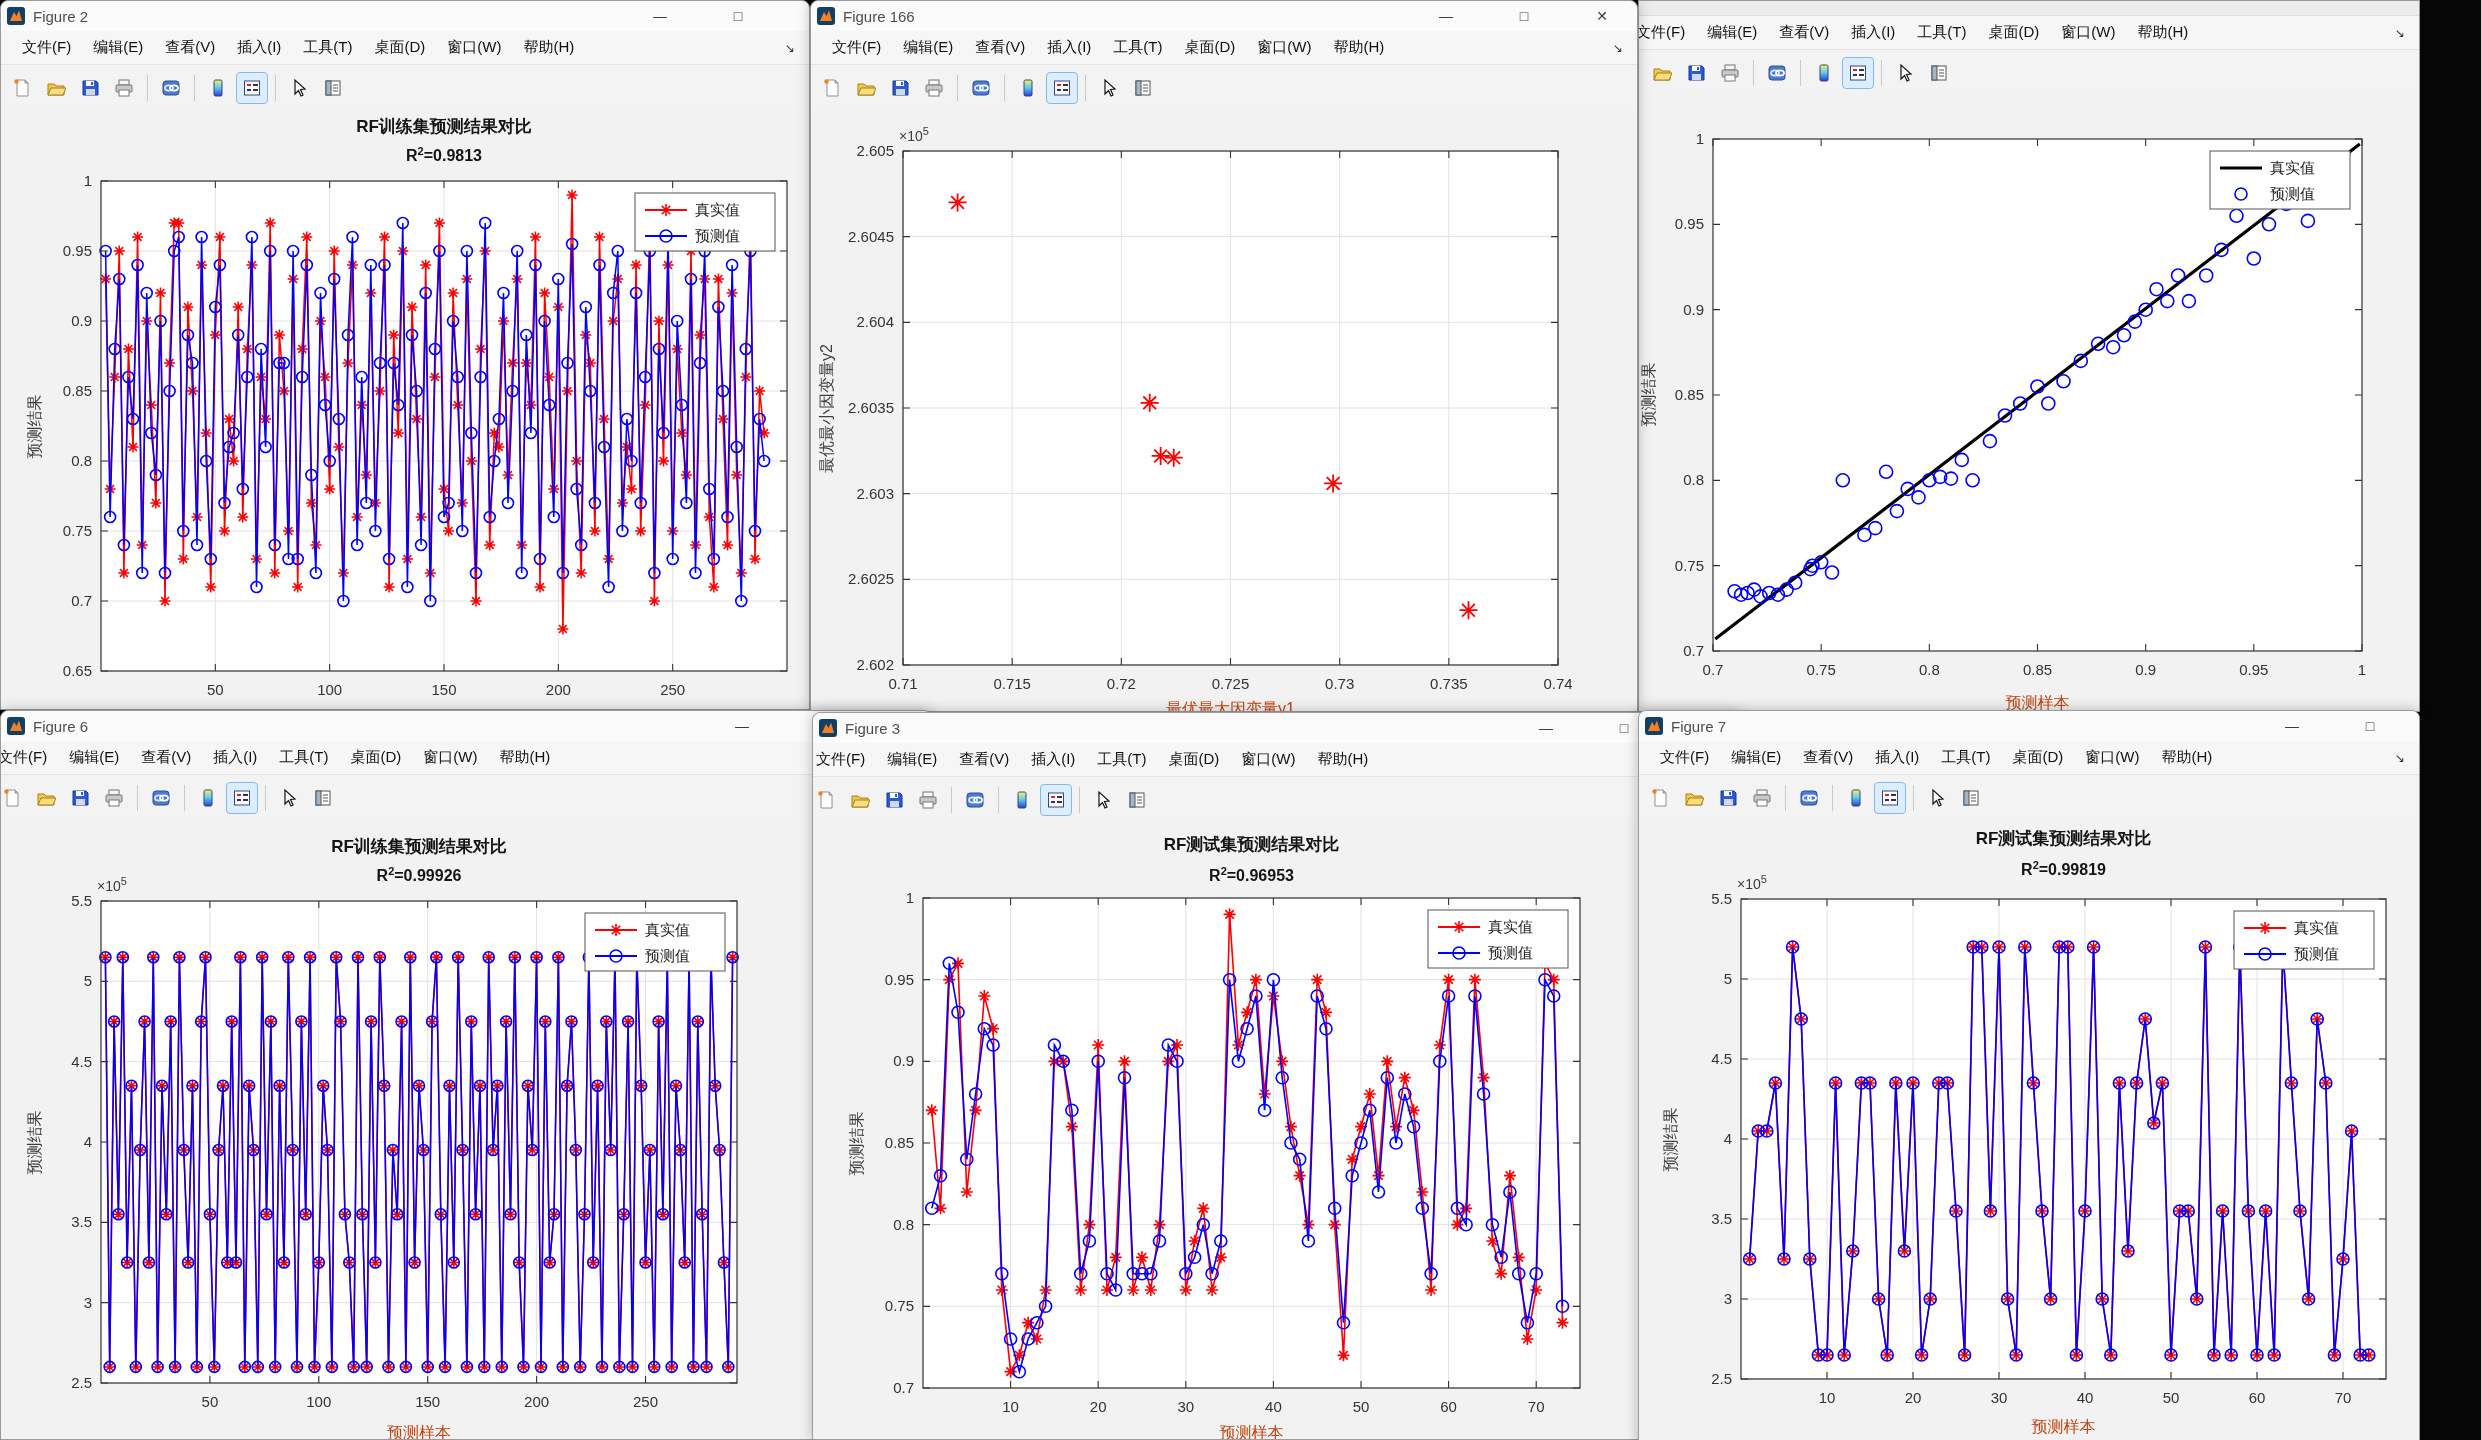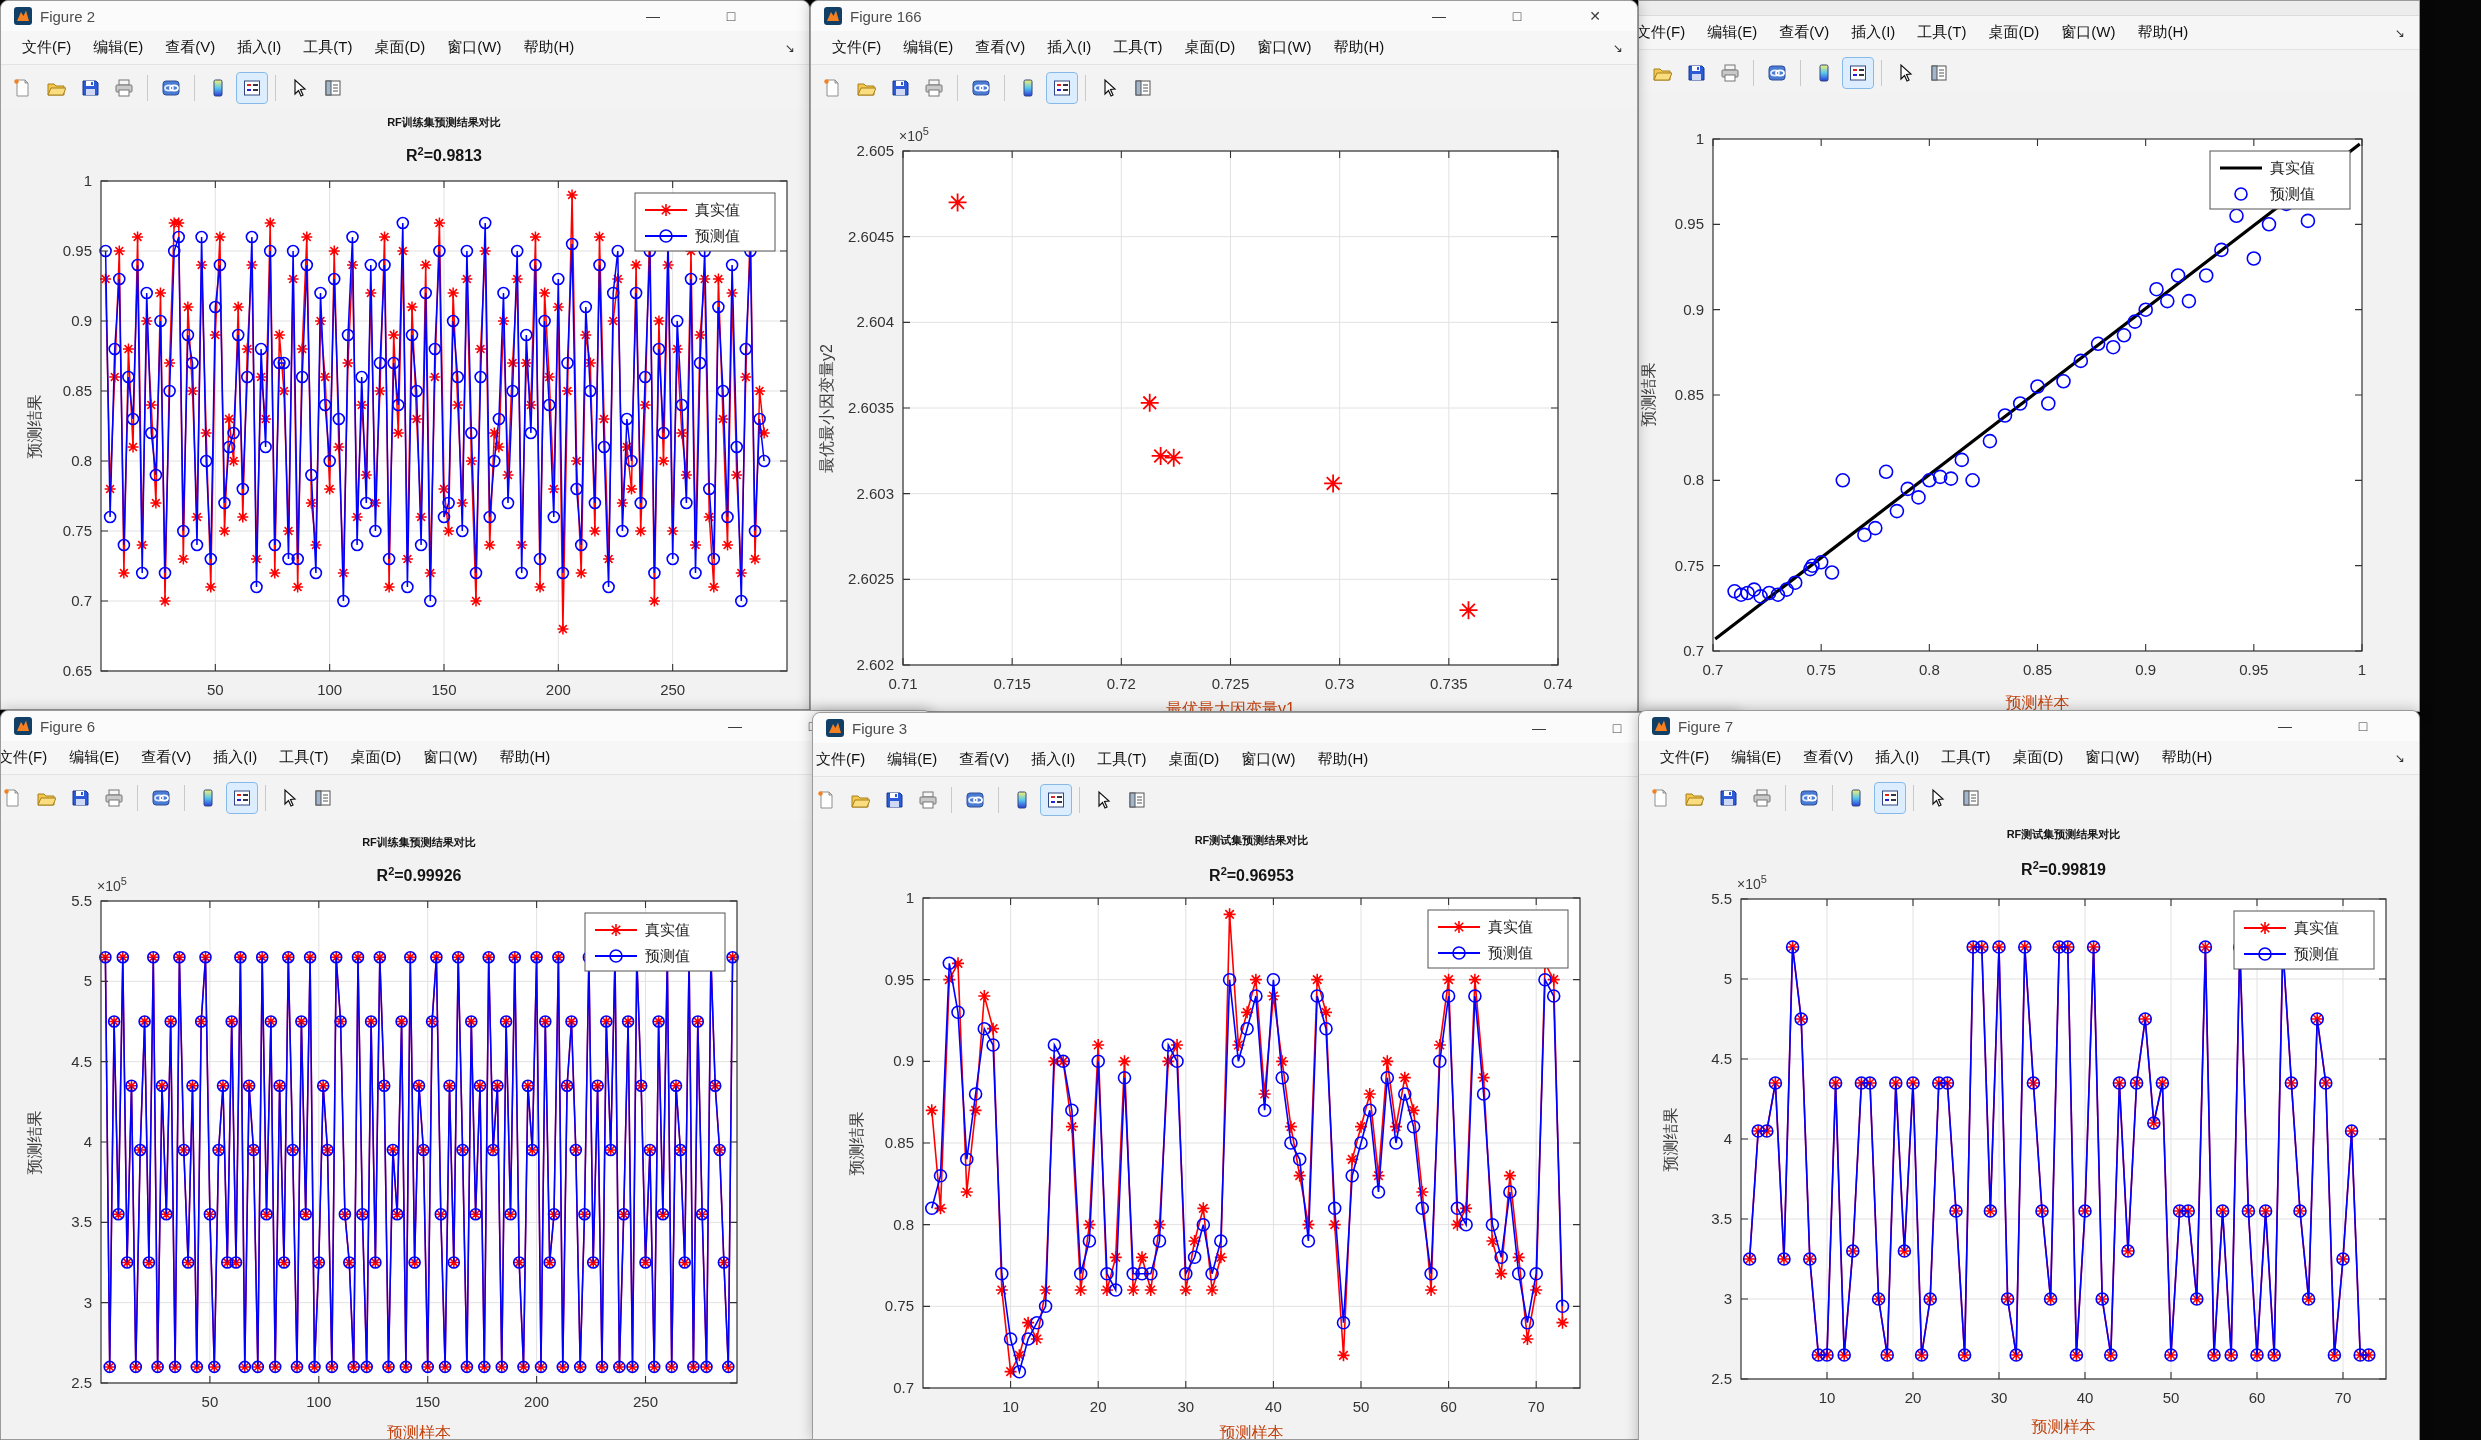--- a/index.html
+++ b/index.html
@@ -1,39 +1,39 @@
 <!DOCTYPE html>
 <html><head>
 <meta charset="utf-8">
 <style>
   html,body{margin:0;padding:0;}
   body{width:2481px;height:1440px;overflow:hidden;background:#050505;
        font-family:"Liberation Sans","DejaVu Sans",sans-serif;position:relative;}
   .mwin{position:absolute;background:#f2f2f2;border:1px solid #9b9b9b;box-sizing:border-box;
         border-radius:8px 8px 0 0;box-shadow:0 0 14px rgba(0,0,0,.25);overflow:hidden;}
-  .tbar{height:30px;background:#fbfbfc;display:flex;align-items:center;padding:0 11px;
+  .tbar{height:30px;background:#fbfbfc;display:flex;align-items:center;padding:0 4px;
         border-radius:8px 8px 0 0;}
   .tsliver{height:14px;background:#ececec;border-bottom:1px solid #dcdcdc;}
   .wicon{width:18px;height:18px;margin:0 8px 0 2px;flex:0 0 auto;}
   .ttl{font-size:15px;color:#4d4d4d;flex:1 1 auto;white-space:nowrap;}
   .wbtns{display:flex;gap:48px;align-items:center;}
   .wbtn{font-size:14px;color:#3d3d3d;width:30px;text-align:center;cursor:default;}
   .menubar{height:33px;background:#f6f6f6;border-bottom:1px solid #e3e3e3;display:flex;
            align-items:center;padding:0 10px;font-size:15px;color:#111;}
   .menu-items{display:flex;gap:0;flex:1;}
   .menu-item{padding:0 11px;white-space:nowrap;}
   .menu-ovf{font-size:12px;color:#333;padding-right:4px;}
   .toolbar{height:45px;background:#f3f3f3;border-bottom:1px solid #d9d9d9;display:flex;
            align-items:center;padding:0 6px;gap:4px;}
   .tbtn{width:30px;height:30px;display:flex;align-items:center;justify-content:center;border-radius:3px;}
   .tbtn.hl{background:#dcedff;outline:1px solid #86b9e8;}
   .tsep{width:1px;height:26px;background:#c9c9c9;margin:0 4px;}
   .canvas{position:absolute;left:0;right:0;bottom:0;background:#f2f2f2;overflow:hidden;}
   .plot{position:absolute;left:0;top:0;}
-  .ctitle{position:absolute;text-align:center;font-size:11px;font-weight:bold;color:#141414;}
+  .ctitle{position:absolute;text-align:center;font-size:17px;font-weight:bold;color:#141414;}
   .csub{position:absolute;text-align:center;font-size:16px;font-weight:bold;color:#141414;}
   .csub sup,.yexp sup{font-size:11px;}
   .ylab{position:absolute;width:220px;text-align:center;font-size:16px;color:#3c3c3c;
         transform:rotate(-90deg);}
   .xlab{position:absolute;text-align:center;font-size:16px;color:#c2410c;}
   .yexp{position:absolute;font-size:14px;color:#3c3c3c;}
   .strip{position:absolute;right:0;top:0;width:61px;height:1440px;background:#070707;}
   .dot{position:absolute;border-radius:50%;}
   .sq{position:absolute;border-radius:2px;}
 </style>

